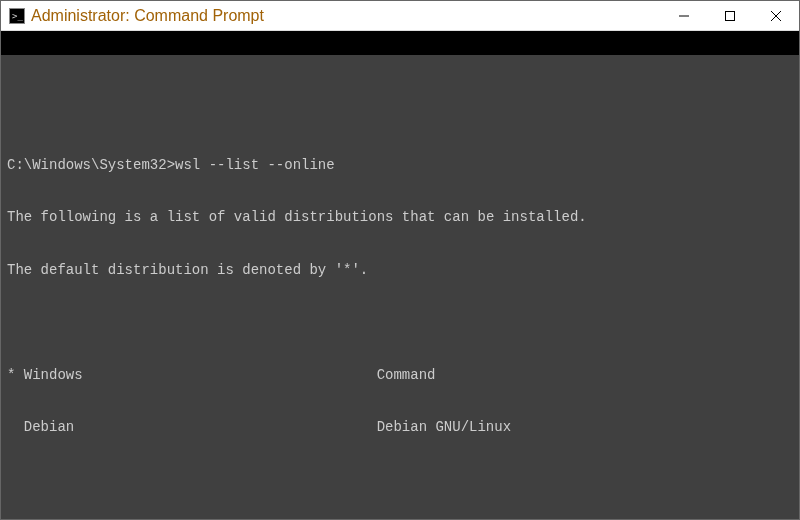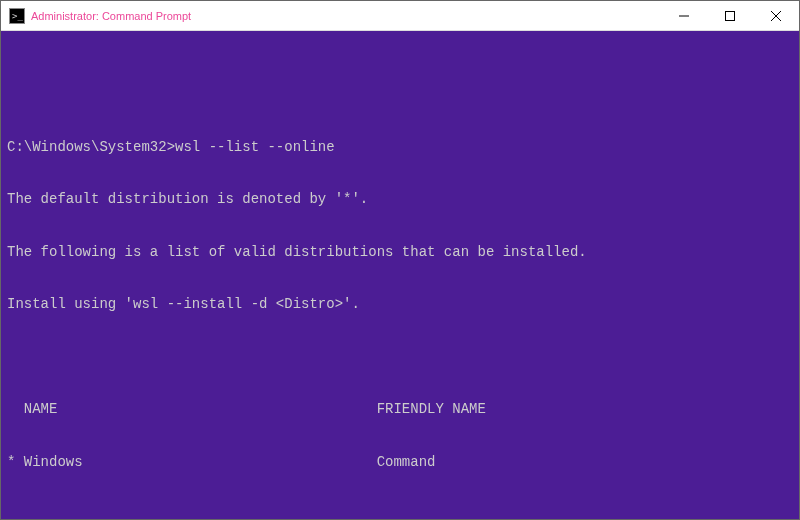--- a/index.html
+++ b/index.html
@@ -28,43 +28,44 @@
   }
   .titlebar-icon {
     width: 16px;
     height: 16px;
     margin: 0 6px 0 8px;
     display: inline-flex;
     align-items: center;
     justify-content: center;
   }
   .titlebar-title {
-    font-size: 11px;
-    color: #ec4899;
+    font-size: 16px;
+    color: #a16207;
     flex: 0 0 auto;
   }
   .titlebar-spacer { flex: 1; }
   .winbtn {
     width: 46px;
     height: 30px;
     display: flex;
     align-items: center;
     justify-content: center;
     color: #000;
   }
   .terminal {
     flex: 1;
-    background: #4c1d95;
+    background: #404040;
     color: #ccc;
     font-family: Consolas, 'Courier New', monospace;
     font-size: 14px;
     line-height: 1.25;
-    padding: 20px 6px;
+    padding: 14px 6px;
     white-space: pre;
     overflow: hidden;
+    margin-top: 24px;
   }
   .row { white-space: pre; }
   .col1 { display: inline-block; width: 44ch; white-space: pre; }
   .col2 { display: inline-block; white-space: pre; }
   .blank { height: 1.25em; }
 </style>
 </head>
 <body>
 
 <div class="window">
@@ -92,26 +93,25 @@
       <svg width="10" height="10" viewBox="0 0 10 10">
           <line x1="0" y1="0" x2="10" y2="10" stroke="currentColor" stroke-width="1"></line>
           <line x1="10" y1="0" x2="0" y2="10" stroke="currentColor" stroke-width="1"></line>
         </svg>
     </div>
   </div>
 
   <div class="terminal">
     <div class="blank"></div>
     <div class="row"><span>C:\Windows\System32&gt;</span><span>wsl --list --online</span></div>
+    <div class="row">The following is a list of valid distributions that can be installed.</div>
     <div class="row">The default distribution is denoted by '*'.</div>
-    <div class="row">The following is a list of valid distributions that can be installed.</div>
-    <div class="row">Install using 'wsl --install -d &lt;Distro&gt;'.</div>
     <div class="blank"></div>
-    <div class="row"><span class="col1">  NAME</span><span class="col2">FRIENDLY NAME</span></div>
     <div class="row"><span class="col1">* Windows</span><span class="col2">Command</span></div>
+    <div class="row"><span class="col1">  Debian</span><span class="col2">Debian GNU/Linux</span></div>
     
     
     
     
     
     
     
     
     
     

